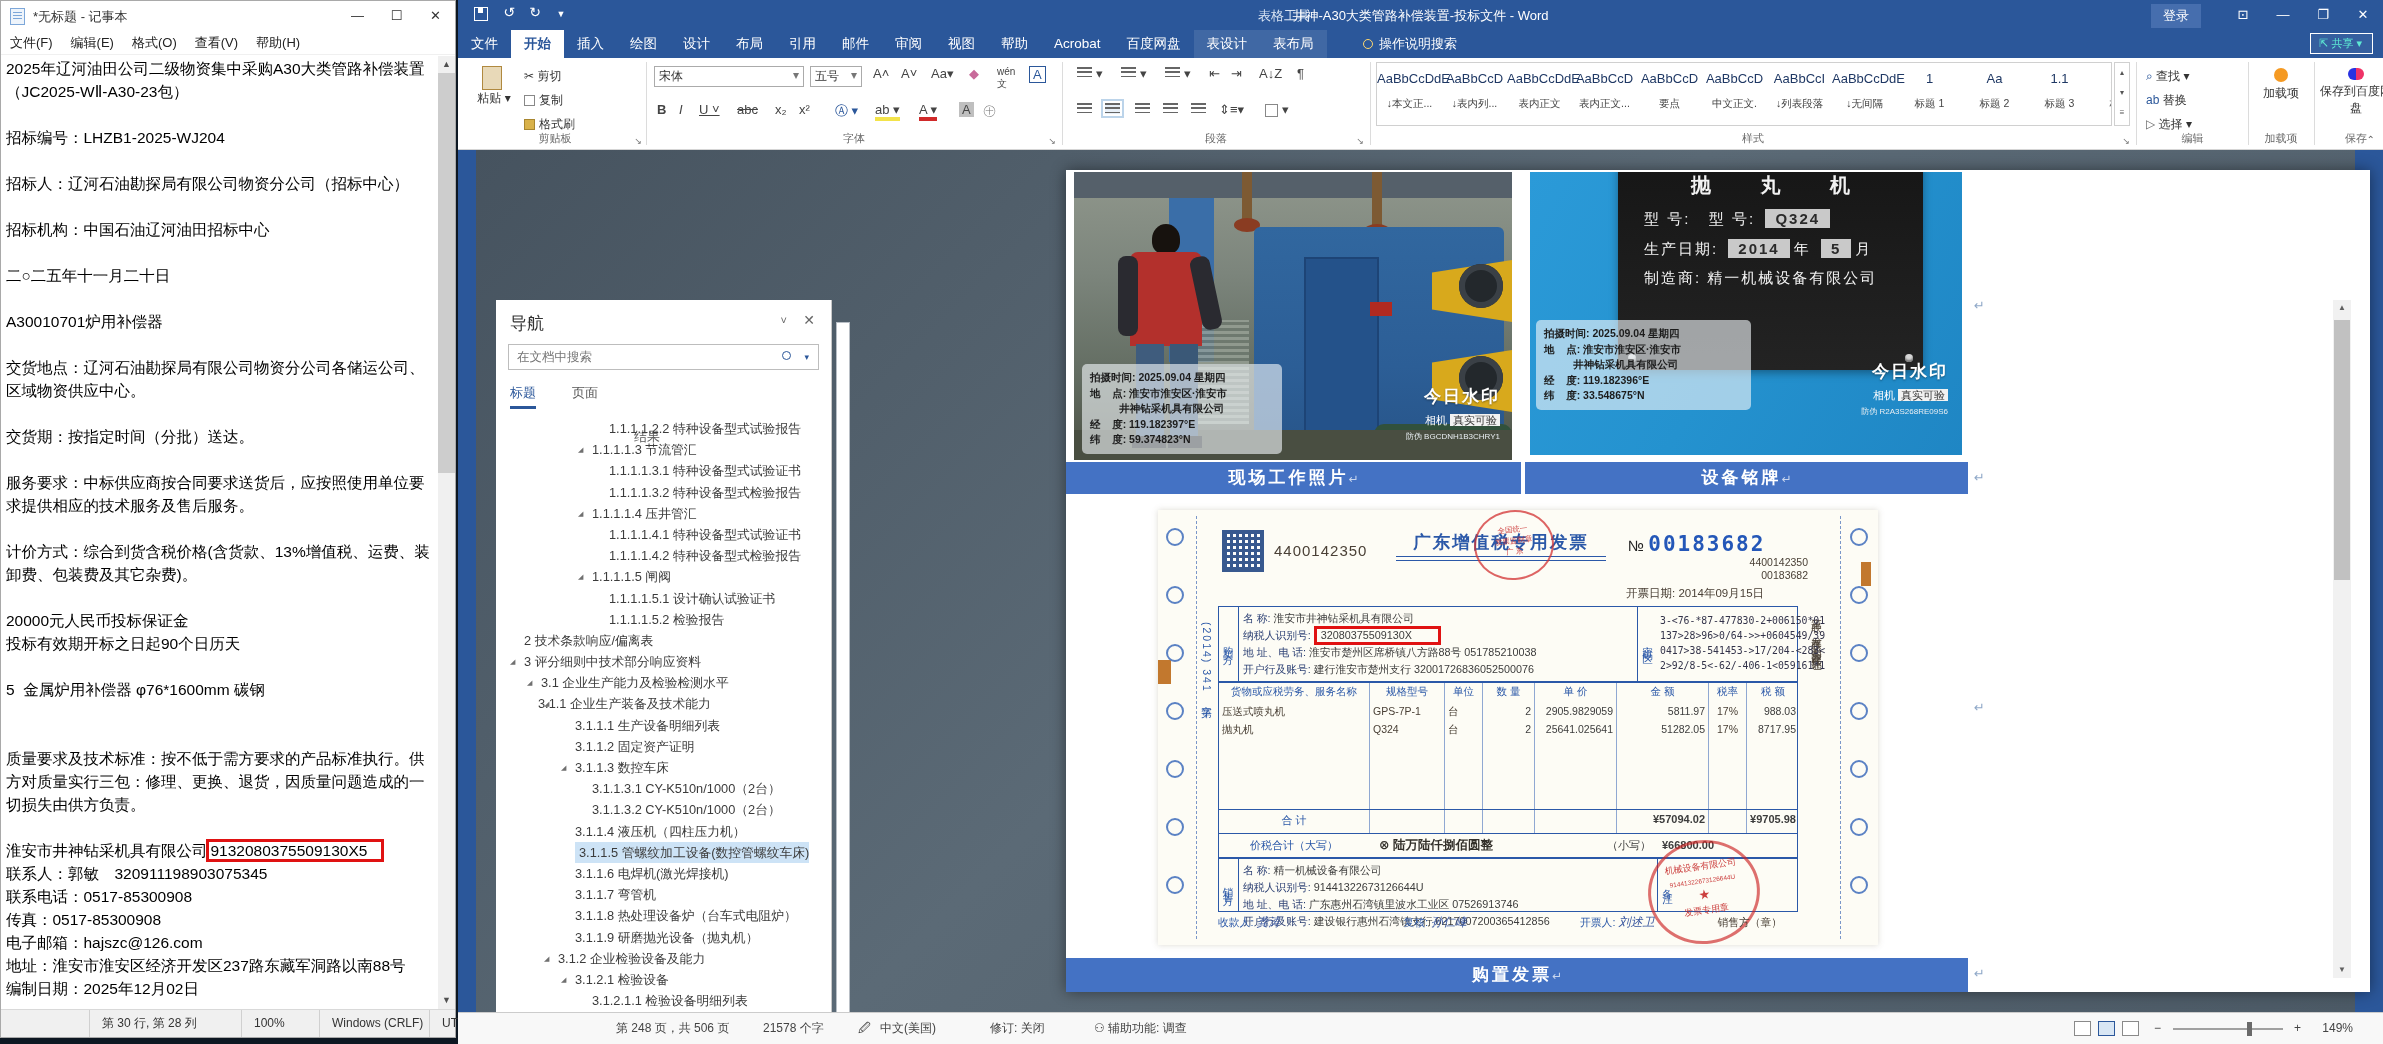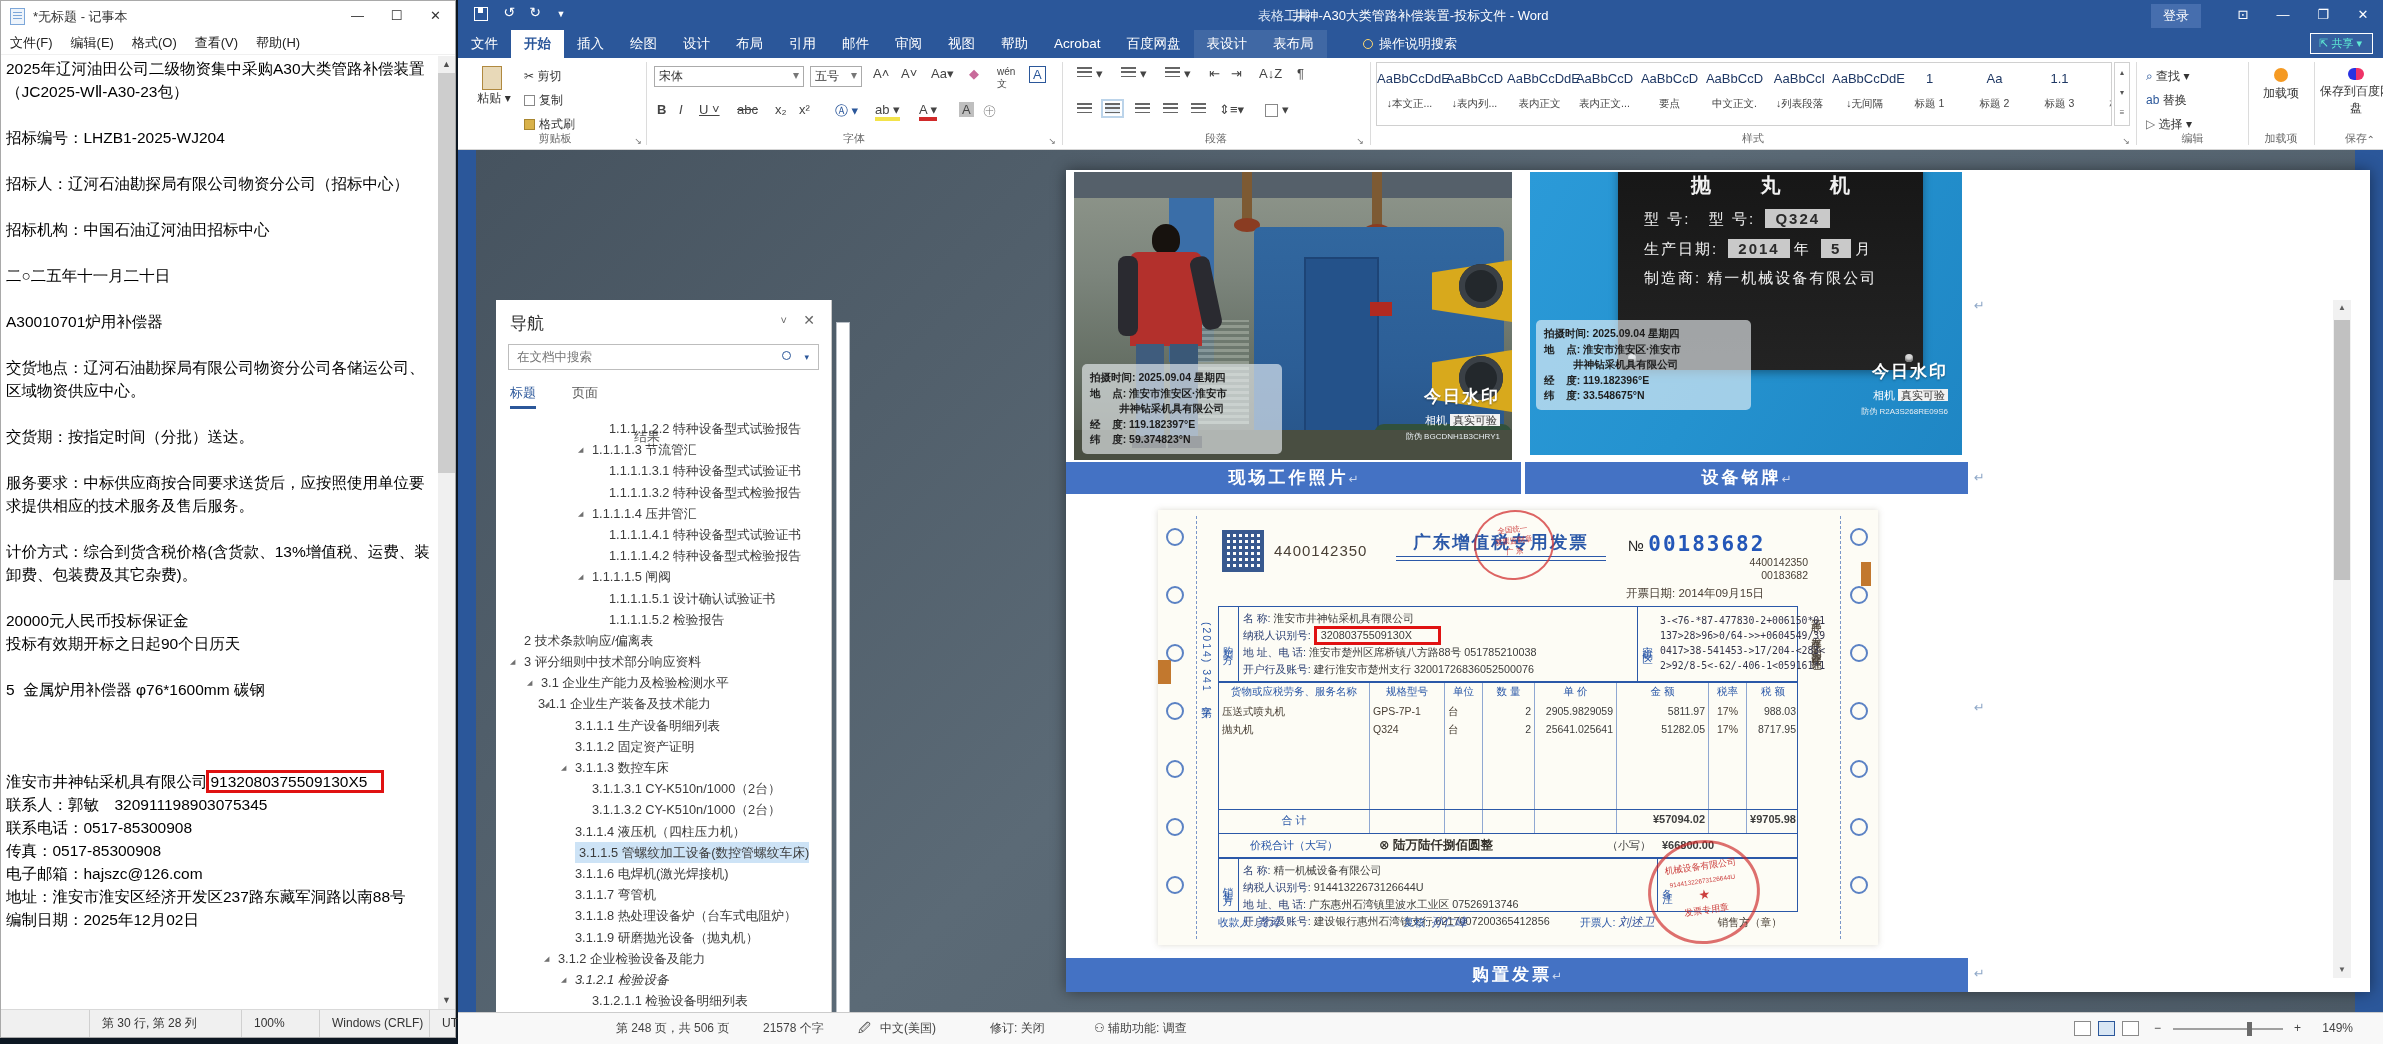--- a/index.html
+++ b/index.html
@@ -186,20 +186,21 @@
       <div class="np-line">服务要求：中标供应商按合同要求送货后，应按照使用单位要求提供相应的技术服务及售后服务。</div>
       <div class="np-line"></div>
       <div class="np-line">计价方式：综合到货含税价格(含货款、13%增值税、运费、装卸费、包装费及其它杂费)。</div>
       <div class="np-line"></div>
       <div class="np-line">20000元人民币投标保证金</div>
       <div class="np-line">投标有效期开标之日起90个日历天</div>
       <div class="np-line"></div>
       <div class="np-line">5  金属炉用补偿器 φ76*1600mm 碳钢</div>
       <div class="np-line"></div>
       <div class="np-line"></div>
+      <div class="np-line">质量要求及技术标准：按不低于需方要求的产品标准执行。供方对质量实行三包：修理、更换、退货，因质量问题造成的一切损失由供方负责。</div>
       <div class="np-line"></div>
       <div class="np-line"><span>淮安市井神钻采机具有限公司</span><span class="red-box">9132080375509130X5</span></div>
       <div class="np-line">联系人：郭敏　320911198903075345</div>
       <div class="np-line">联系电话：0517-85300908</div>
       <div class="np-line">传真：0517-85300908</div>
       <div class="np-line">电子邮箱：hajszc@126.com</div>
       <div class="np-line">地址：淮安市淮安区经济开发区237路东藏军洞路以南88号</div>
       <div class="np-line">编制日期：2025年12月02日</div>
     </div>
   <div id="np-vscroll">
@@ -393,21 +394,21 @@
           <div class="nav-item"><span class="nav-arrow" style="left: 65px;">◢</span><span class="txt" style="padding-left: 79px; display: inline-block;">3.1.1.3 数控车床</span></div>
           <div class="nav-item"><span class="txt" style="padding-left: 96px; display: inline-block;">3.1.1.3.1 CY-K510n/1000（2台）</span></div>
           <div class="nav-item"><span class="txt" style="padding-left: 96px; display: inline-block;">3.1.1.3.2 CY-K510n/1000（2台）</span></div>
           <div class="nav-item"><span class="txt" style="padding-left: 79px; display: inline-block;">3.1.1.4 液压机（四柱压力机）</span></div>
           <div class="nav-item"><span class="txt sel" style="padding-left: 4px; display: inline-block; margin-left: 79px;">3.1.1.5 管螺纹加工设备(数控管螺纹车床)</span></div>
           <div class="nav-item"><span class="txt" style="padding-left: 79px; display: inline-block;">3.1.1.6 电焊机(激光焊接机)</span></div>
           <div class="nav-item"><span class="txt" style="padding-left: 79px; display: inline-block;">3.1.1.7 弯管机</span></div>
           <div class="nav-item"><span class="txt" style="padding-left: 79px; display: inline-block;">3.1.1.8 热处理设备炉（台车式电阻炉）</span></div>
           <div class="nav-item"><span class="txt" style="padding-left: 79px; display: inline-block;">3.1.1.9 研磨抛光设备（抛丸机）</span></div>
           <div class="nav-item"><span class="nav-arrow" style="left: 48px;">◢</span><span class="txt" style="padding-left: 62px; display: inline-block;">3.1.2 企业检验设备及能力</span></div>
-          <div class="nav-item"><span class="nav-arrow" style="left: 65px;">◢</span><span class="txt" style="padding-left: 79px; display: inline-block; font-style: italic;">3.1.2.1 检验设备</span></div>
+          <div class="nav-item"><span class="nav-arrow" style="left: 65px;">◢</span><span class="txt" style="padding-left: 79px; display: inline-block;">3.1.2.1 检验设备</span></div>
           <div class="nav-item"><span class="txt" style="padding-left: 96px; display: inline-block;">3.1.2.1.1 检验设备明细列表</span></div>
           <div class="nav-item"><span class="txt" style="padding-left: 96px; display: inline-block;">3.1.2.1.2 固定资产证明</span></div>
           <div class="nav-item"><span class="txt" style="padding-left: 96px; display: inline-block;">3.1.2.1.3 X射线探伤仪（射线检测设...</span></div>
         </div>
     </div>
 
     <div id="w-vruler"></div>
 
     <div id="w-page">
 

